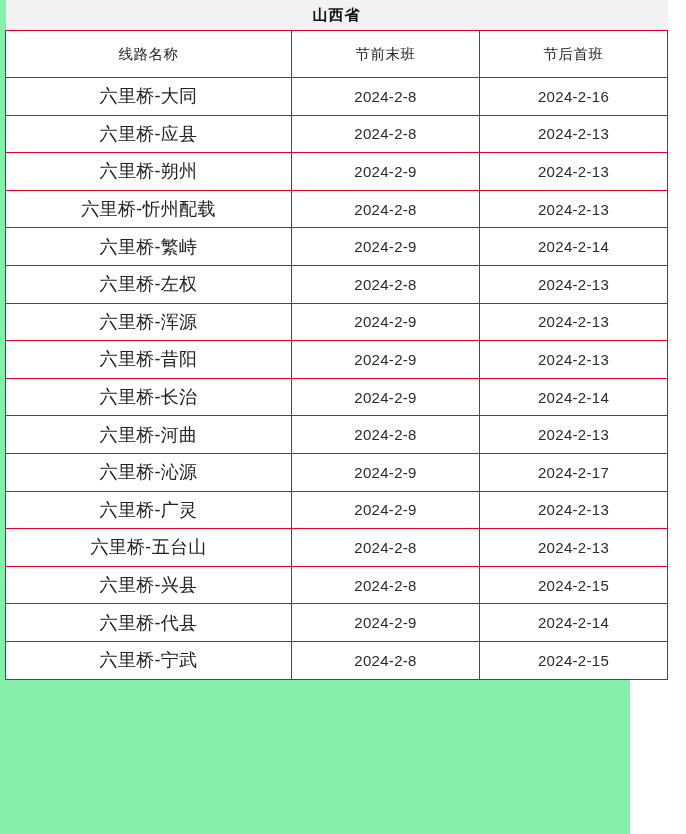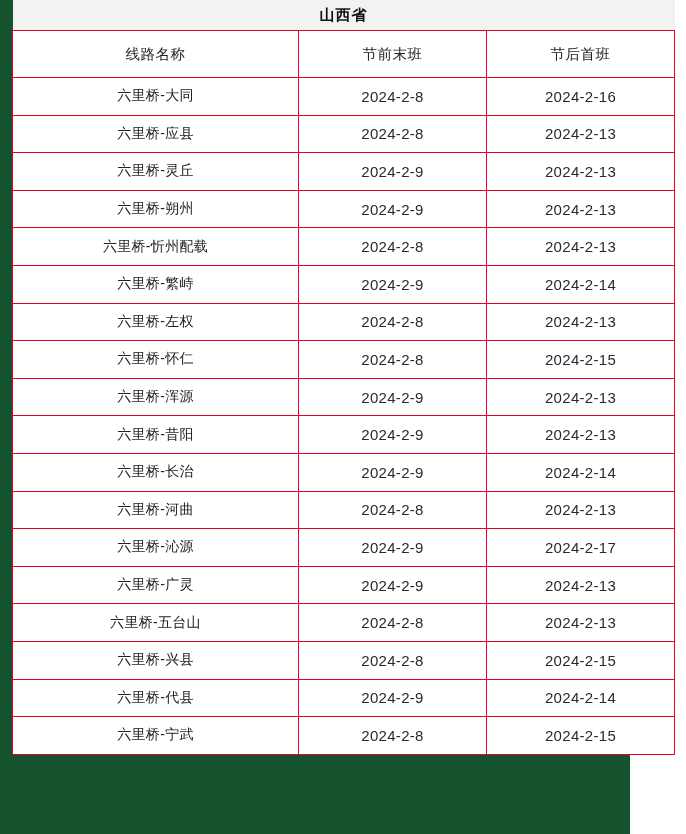--- a/index.html
+++ b/index.html
@@ -11,22 +11,22 @@
     width: 686px;
     height: 834px;
     font-family: "Liberation Sans", sans-serif;
     color: #1a1a1a;
     overflow: hidden;
   }
   .page {
     width: 630px;
     height: 834px;
     box-sizing: border-box;
-    padding: 0 12px;
-    background: #14532d;
+    padding: 0 5px;
+    background: #86efac;
   }
   table.schedule {
     width: 662px;
     border-collapse: collapse;
     table-layout: fixed;
   }
   table.schedule col.c1 { width: 286px; }
   table.schedule col.c2 { width: 188px; }
   table.schedule col.c3 { width: 188px; }
 
@@ -55,21 +55,21 @@
     font-size: 14.5px;
     color: #222222;
     letter-spacing: 0.5px;
   }
   .data-row td {
     height: 36.6px;
     background: #ffffff;
     letter-spacing: 0.3px;
   }
   .data-row td.route {
-    font-size: 14px;
+    font-size: 18px;
   }
   .data-row td.date {
     font-size: 15px;
     color: #2a2a2a;
   }
 </style>
 </head>
 <body>
 
 <div class="page">
@@ -92,48 +92,38 @@
         <td class="route">六里桥-大同</td>
         <td class="date">2024-2-8</td>
         <td class="date">2024-2-16</td>
       </tr>
       <tr class="data-row">
         <td class="route">六里桥-应县</td>
         <td class="date">2024-2-8</td>
         <td class="date">2024-2-13</td>
       </tr>
       <tr class="data-row">
-        <td class="route">六里桥-灵丘</td>
-        <td class="date">2024-2-9</td>
-        <td class="date">2024-2-13</td>
-      </tr>
-      <tr class="data-row">
         <td class="route">六里桥-朔州</td>
         <td class="date">2024-2-9</td>
         <td class="date">2024-2-13</td>
       </tr>
       <tr class="data-row">
         <td class="route">六里桥-忻州配载</td>
         <td class="date">2024-2-8</td>
         <td class="date">2024-2-13</td>
       </tr>
       <tr class="data-row">
         <td class="route">六里桥-繁峙</td>
         <td class="date">2024-2-9</td>
         <td class="date">2024-2-14</td>
       </tr>
       <tr class="data-row">
         <td class="route">六里桥-左权</td>
         <td class="date">2024-2-8</td>
         <td class="date">2024-2-13</td>
-      </tr>
-      <tr class="data-row">
-        <td class="route">六里桥-怀仁</td>
-        <td class="date">2024-2-8</td>
-        <td class="date">2024-2-15</td>
       </tr>
       <tr class="data-row">
         <td class="route">六里桥-浑源</td>
         <td class="date">2024-2-9</td>
         <td class="date">2024-2-13</td>
       </tr>
       <tr class="data-row">
         <td class="route">六里桥-昔阳</td>
         <td class="date">2024-2-9</td>
         <td class="date">2024-2-13</td>

